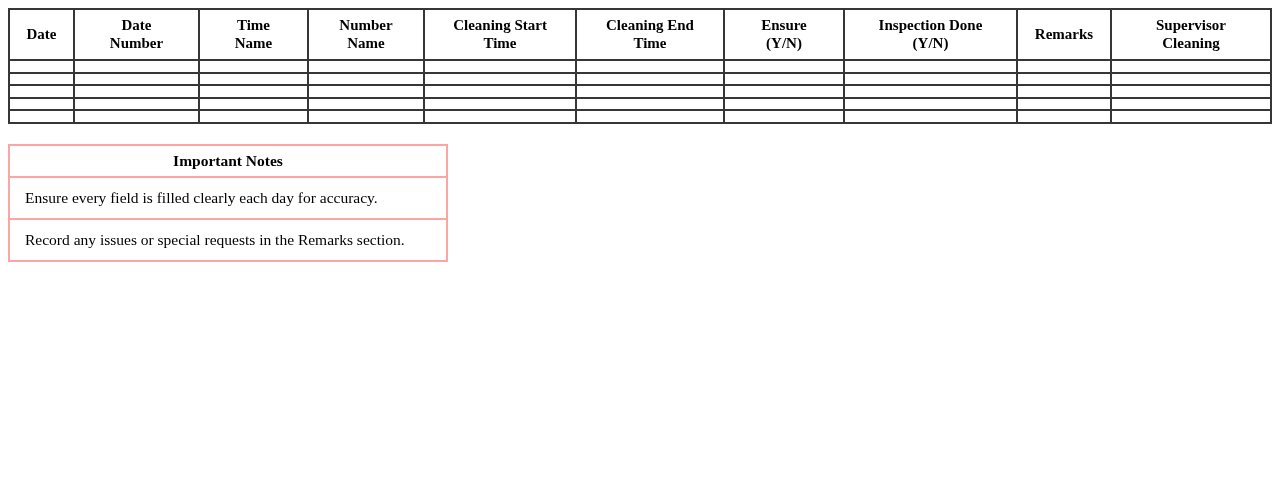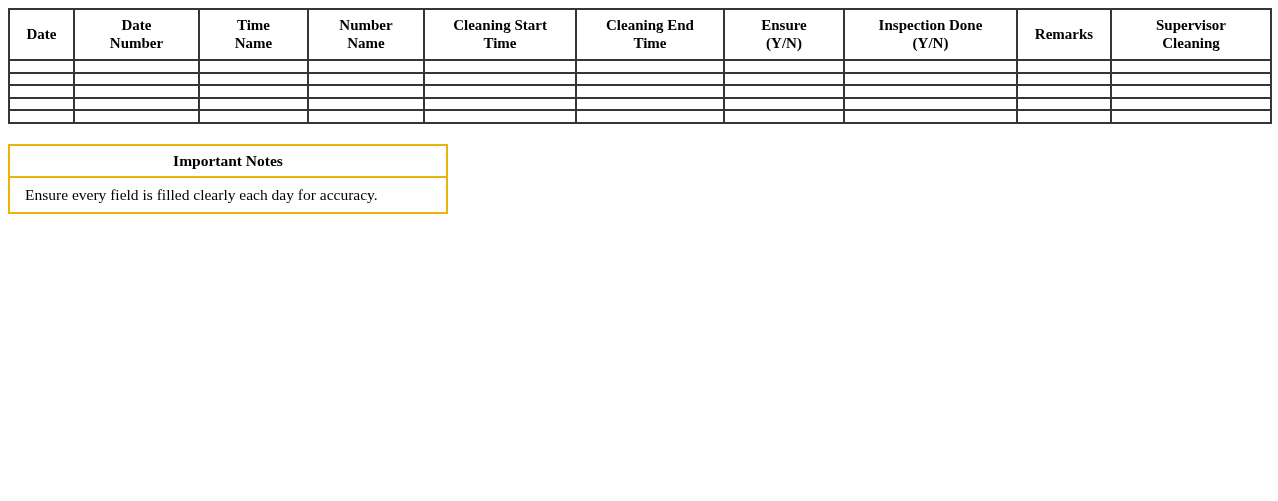--- a/index.html
+++ b/index.html
@@ -48,37 +48,37 @@
     padding: 0;
   }
   
   .notes-table {
     width: 440px;
     margin-top: 20px;
     table-layout: fixed;
   }
   .notes-table th,
   .notes-table td {
-    border: 2px solid #eab308;
+    border: 2px solid #fca5a5;
     box-sizing: border-box;
   }
   .notes-table th {
     font-size: 15.5px;
     font-weight: bold;
     text-align: center;
     vertical-align: middle;
     height: 32px;
     padding: 1px 4px;
   }
   .notes-table td {
     font-size: 15.5px;
     font-weight: normal;
     text-align: left;
     vertical-align: middle;
-    height: 36px;
+    height: 42px;
     padding: 1px 8px 1px 15px;
   }
 </style>
 </head>
 <body>
 
 <div class="page">
 
   <table class="log-table">
     <colgroup>
@@ -182,16 +182,19 @@
   <table class="notes-table">
     <thead>
       <tr>
         <th>Important Notes</th>
       </tr>
     </thead>
     <tbody>
       <tr>
         <td>Ensure every field is filled clearly each day for accuracy.</td>
       </tr>
+      <tr>
+        <td>Record any issues or special requests in the Remarks section.</td>
+      </tr>
     </tbody>
   </table>
 
 </div>
 
 </body></html>

